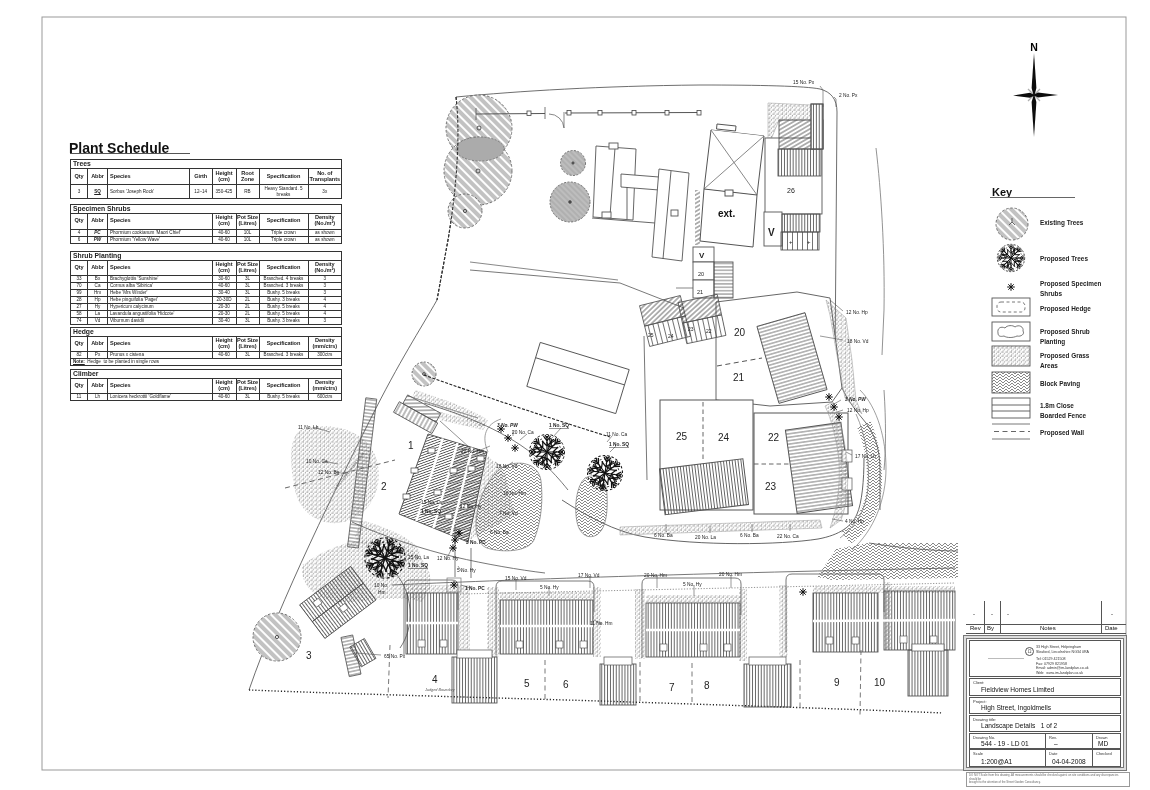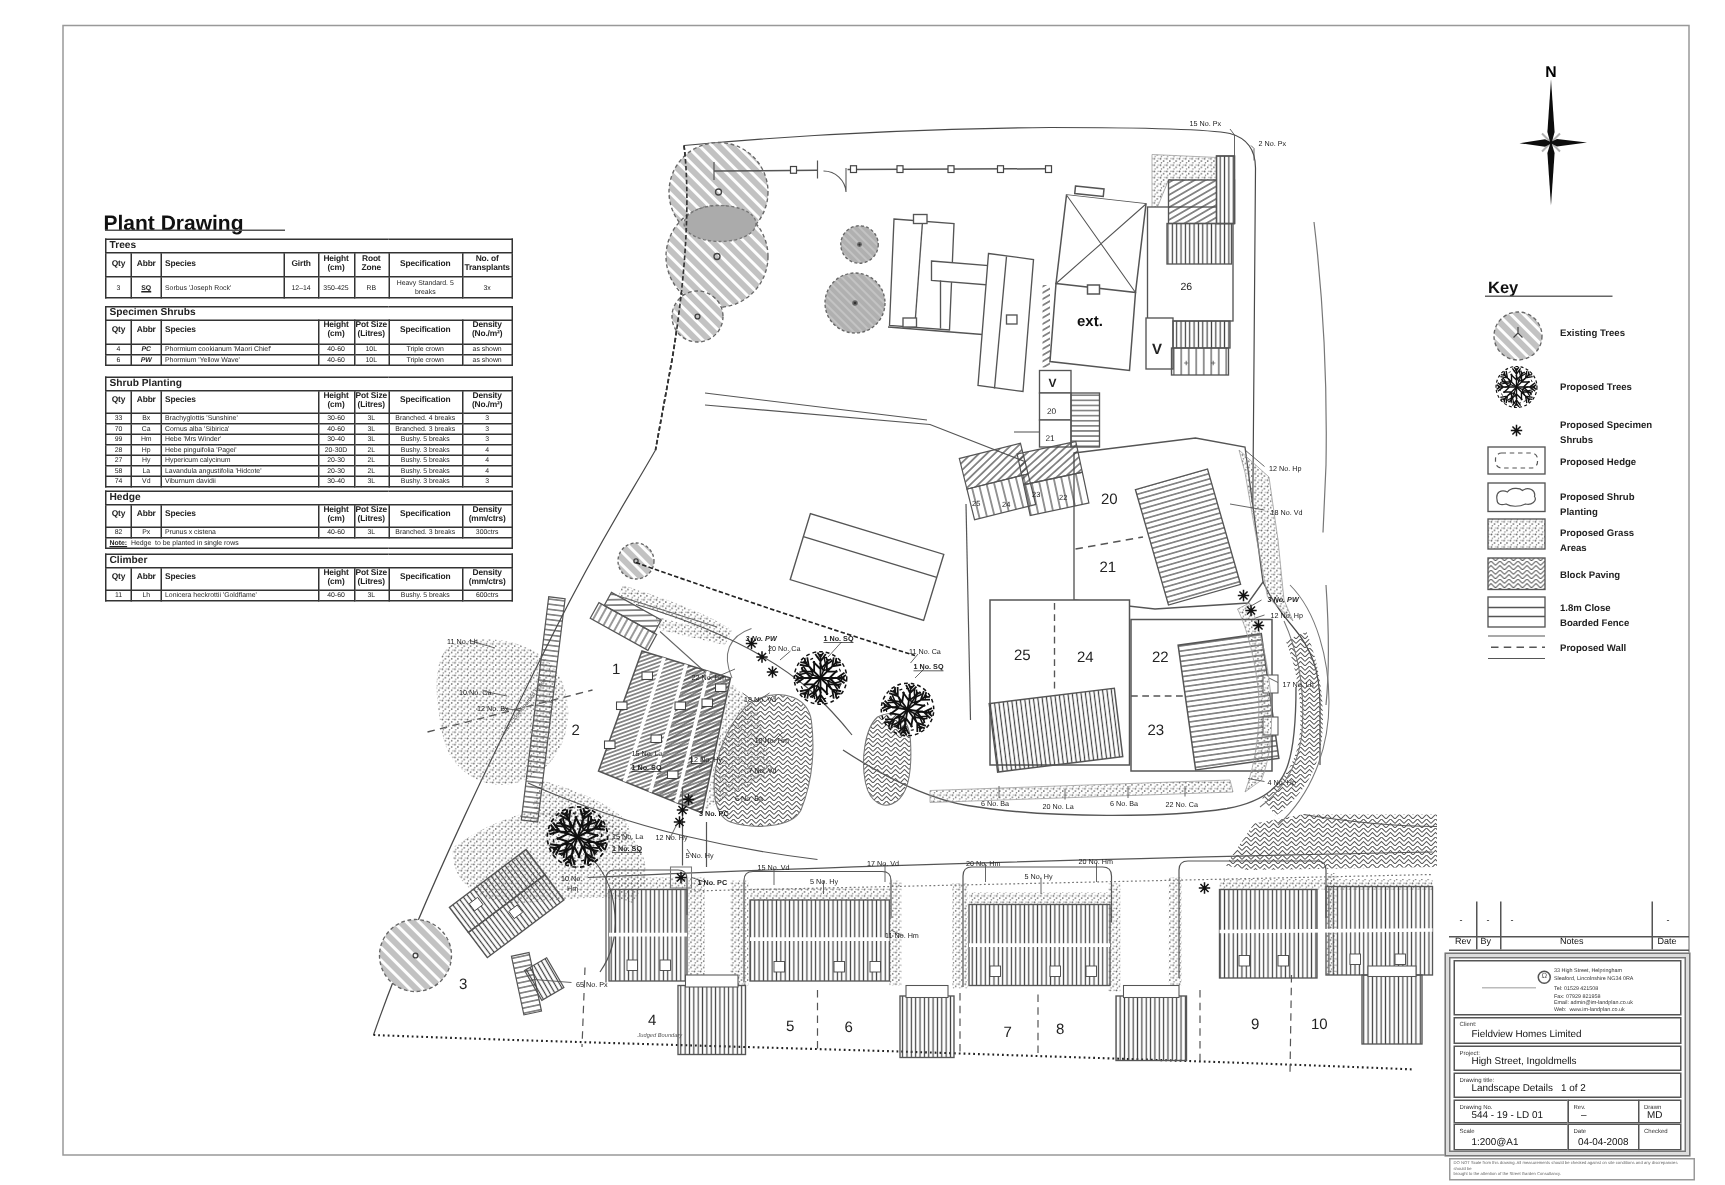--- a/index.html
+++ b/index.html
@@ -497,21 +497,21 @@
 <text x="408" y="567" font-weight="bold" text-decoration="underline">1 No. SQ</text>
 <text x="460" y="508">12 No. Hy</text>
 <text x="374" y="587">10 No.</text>
 <text x="378" y="594">Hm</text>
 <text x="384" y="658">65 No. Px</text>
 </g>
 <text x="425" y="691" font-size="3.8" font-family="Liberation Sans" fill="#555" font-style="italic">Judged Boundary</text>
 <text x="336" y="490" font-size="3.8" font-family="Liberation Sans" fill="#555" transform="rotate(-52 336 490)">1.8m Close Boarded Fence</text>
 </svg>
 
-<div class="ttl" style="left:69px;top:140px;font-size:14px;">Plant Drawing</div>
+<div class="ttl" style="left:69px;top:140px;font-size:14px;">Plant Schedule</div>
 <div class="abs" style="left:70px;top:153px;width:120px;height:1px;background:#555;"></div>
 
 <table class="ps" style="top:159px;width:271px;">
 <colgroup>
         <col style="width:17px">
         <col style="width:20px">
         <col style="width:82px">
 <col style="width:22.5px">
         <col style="width:24px">
         <col style="width:23px">

